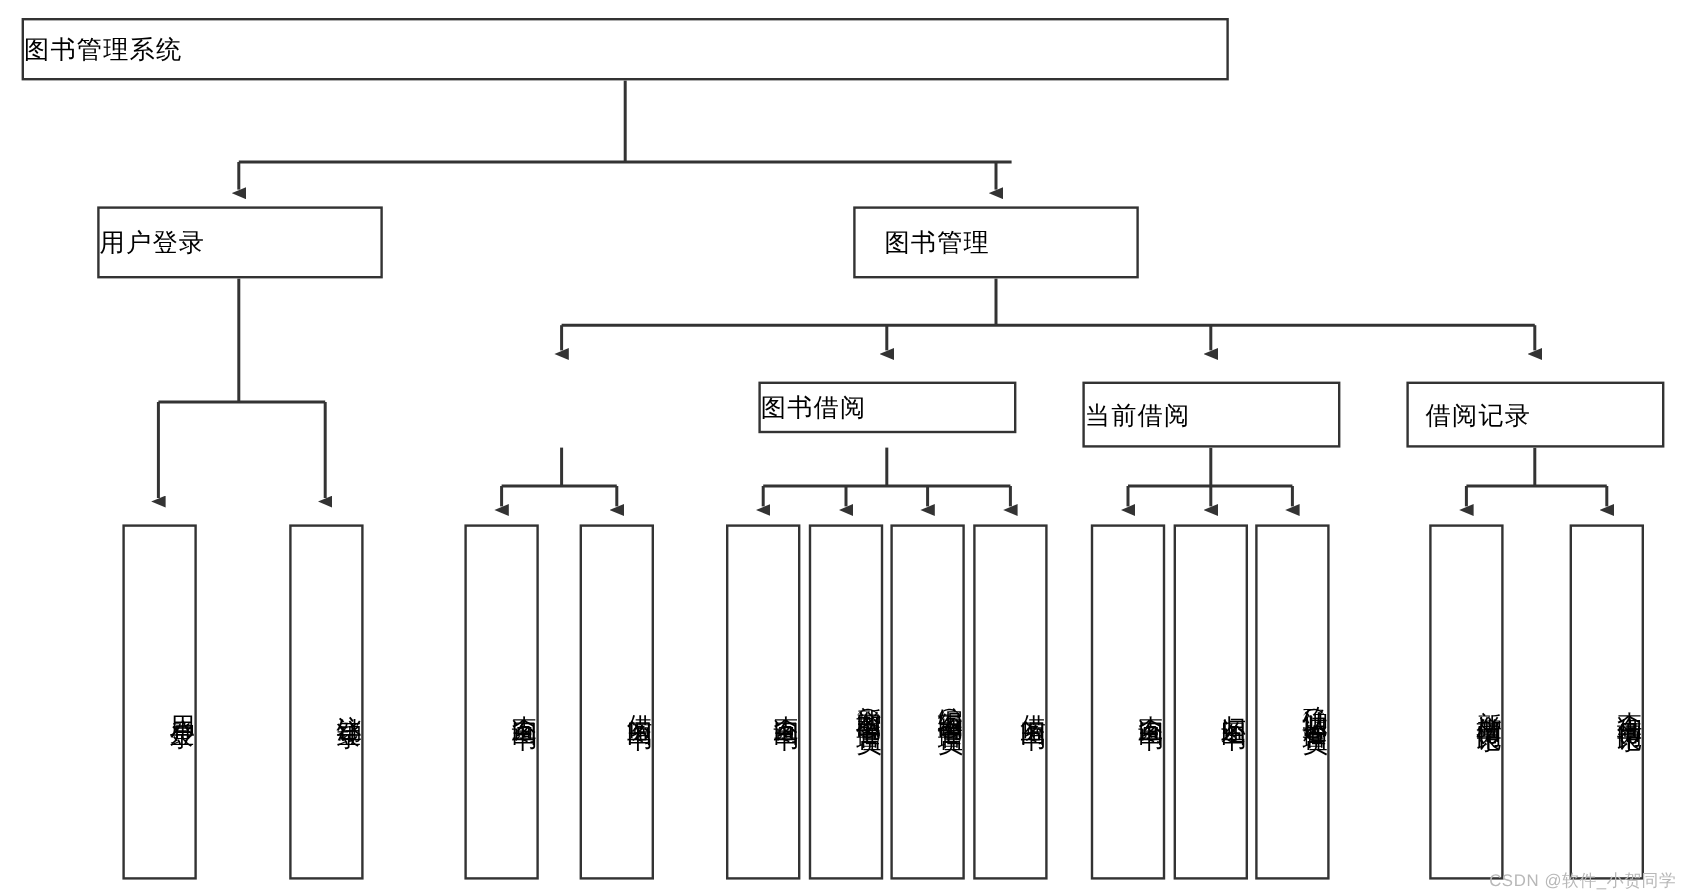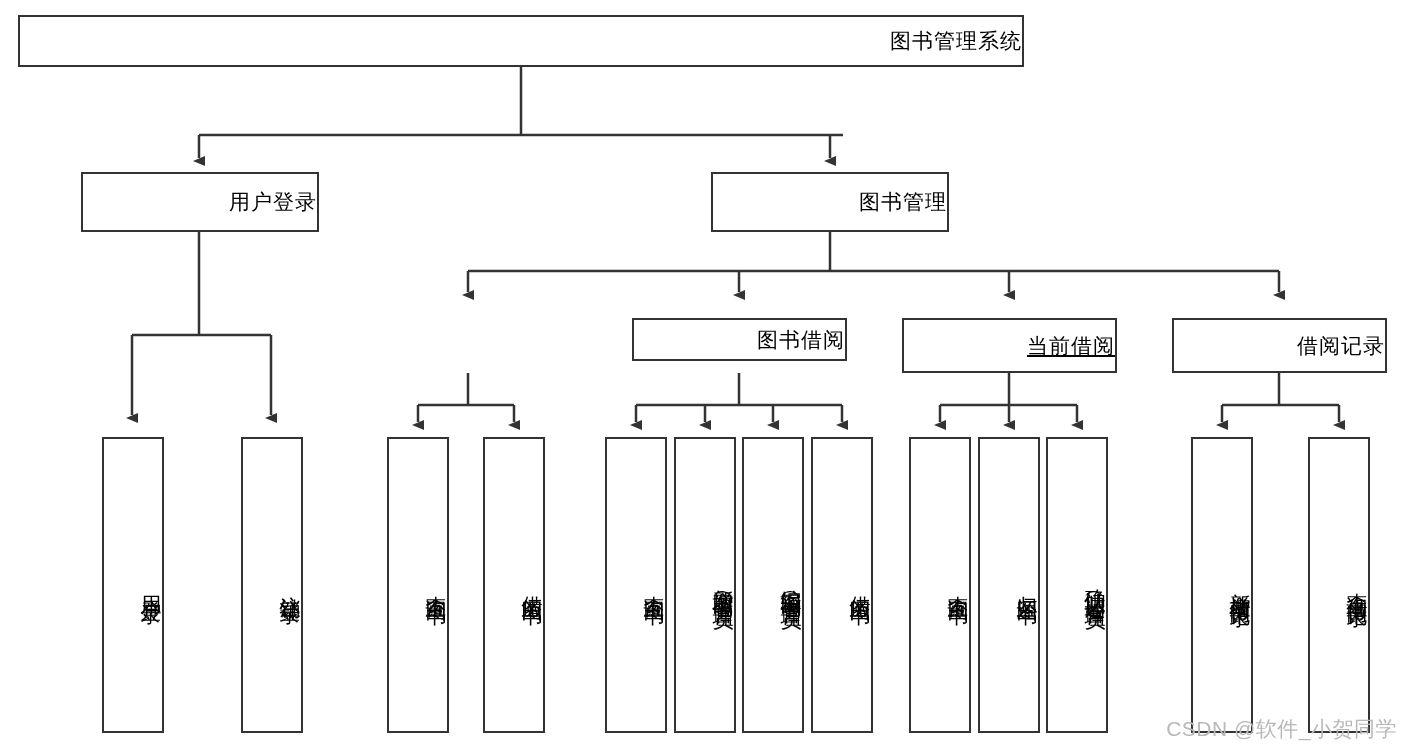--- a/index.html
+++ b/index.html
@@ -25,21 +25,21 @@
     height: 747px;
     pointer-events: none;
   }
   .node {
     position: absolute;
     box-sizing: border-box;
     border: 2px solid #333333;
     background: #ffffff;
     display: flex;
     align-items: center;
-    justify-content: flex-end;
+    justify-content: flex-start;
     color: #000000;
   }
   .node.horizontal {
     font-size: 21px;
     letter-spacing: 1px;
   }
   .node.vertical {
     writing-mode: vertical-rl;
     text-orientation: upright;
     font-size: 21px;
@@ -55,21 +55,21 @@
     line-height: 1.05;
     white-space: nowrap;
   }
   .node.vertical.top-align {
     align-items: flex-start;
   }
   .watermark {
     position: absolute;
     right: 8px;
     bottom: 4px;
-    font-size: 21px;
+    font-size: 14px;
     color: #b8b8b8;
     white-space: nowrap;
     letter-spacing: 0.5px;
   }
 </style>
 </head>
 <body>
 
 <div id="canvas">
 
@@ -123,28 +123,28 @@
     </g>
   </svg>
 
   <div class="node horizontal" style="left:18px; top:15px; width:1006px; height:52px;">
     <span>图书管理系统</span>
   </div>
 
   <div class="node horizontal" style="left:81px; top:172px; width:238px; height:60px;">
     <span>用户登录</span>
   </div>
-  <div class="node horizontal" style="left:711px; top:172px; width:238px; height:60px;">
+  <div class="node horizontal" style="left:711px; top:172px; width:238px; height:60px;padding-left:24px;">
     <span>图书管理</span>
   </div>
 
   <div class="node horizontal" style="left:632px; top:318px; width:215px; height:43px;">
     <span>图书借阅</span>
   </div>
-  <div class="node horizontal" style="left:902px; top:318px; width:215px; height:55px;text-decoration:underline;">
+  <div class="node horizontal" style="left:902px; top:318px; width:215px; height:55px;">
     <span>当前借阅</span>
   </div>
   <div class="node horizontal" style="left:1172px; top:318px; width:215px; height:55px;padding-left:14px;">
     <span>借阅记录</span>
   </div>
 
   <div class="node vertical" style="left:102px; top:437px; width:62px; height:296px;">
     <span class="vlabel">用户登录</span>
   </div>
   <div class="node vertical" style="left:241px; top:437px; width:62px; height:296px;">

